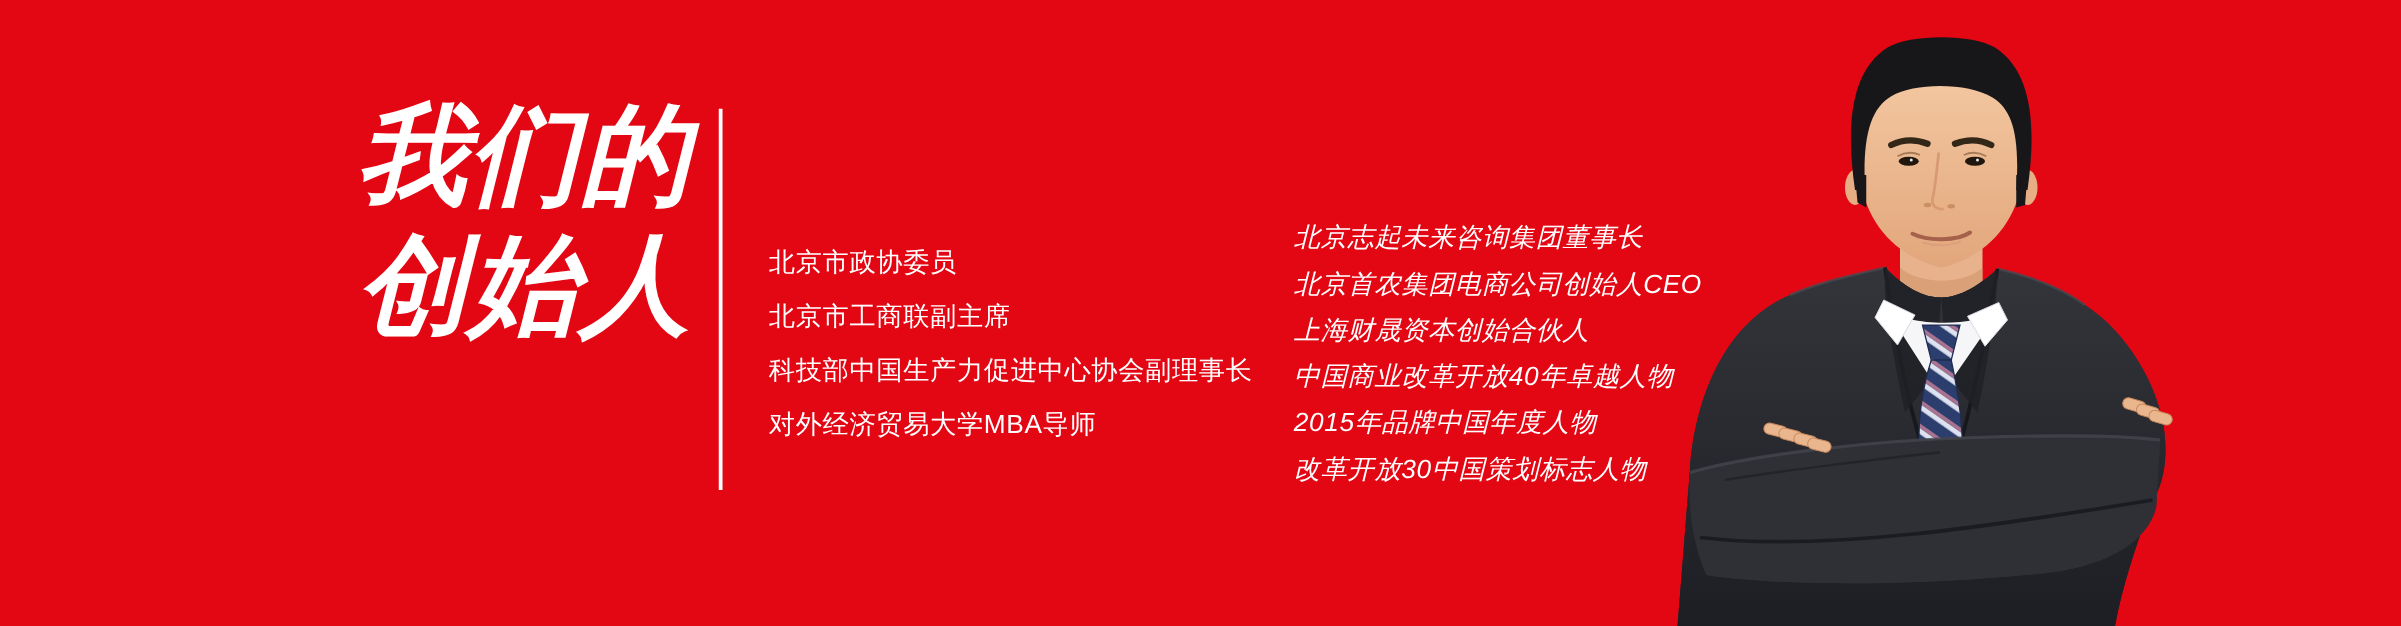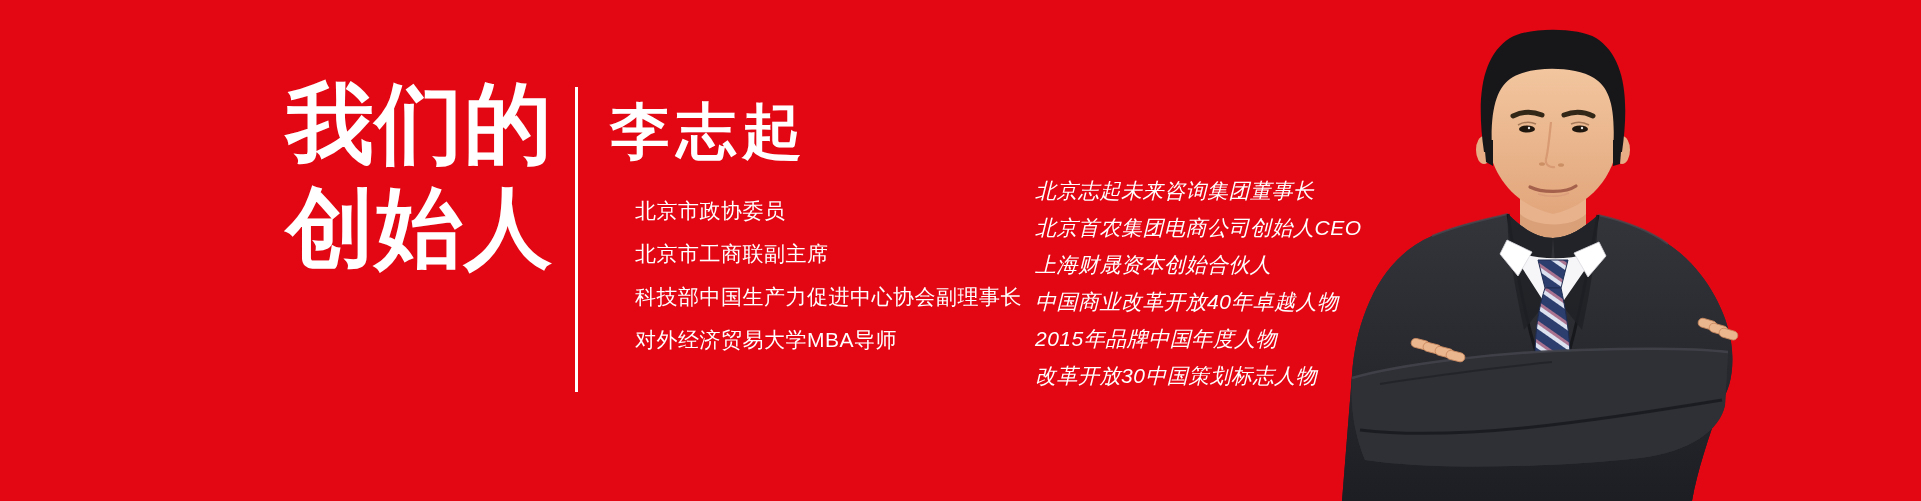--- a/index.html
+++ b/index.html
@@ -8,53 +8,52 @@
     position:relative;
     width:1921px;height:501px;
     background:var(--background,#e30613);
     overflow:hidden;
     font-family:"Liberation Sans","DejaVu Sans",sans-serif;
     color:var(--text,#ffffff);
   }
   .main-title{
     position:absolute;left:286px;top:72px;
     font-size:88px;line-height:104px;font-weight:bold;
-    letter-spacing:1px;white-space:nowrap;
+    letter-spacing:1px;white-space:nowrap;font-style:italic;
   }
   .v-divider{
     position:absolute;left:575px;top:87px;
     width:3px;height:305px;background:var(--text,#fff);
   }
   .founder-name{
     position:absolute;left:610px;top:92px;
     font-family:"Liberation Serif","DejaVu Serif",serif;
     font-weight:bold;font-size:60px;letter-spacing:6px;
     white-space:nowrap;
   }
   .cred-col{position:absolute;white-space:nowrap;}
-  .cred-col.left{left:615px;top:200px;margin-left:20px;}
+  .cred-col.left{left:615px;top:200px;}
   .cred-col.right{left:1035px;top:180px;}
   .cred-col .cred{font-weight:300;letter-spacing:0.5px;}
   .cred-col.left .cred{font-size:21px;line-height:22px;margin-bottom:21px;}
   .cred-col.right .cred{font-size:21px;line-height:22px;margin-bottom:15px;font-style:italic;}
   .portrait{position:absolute;left:1080px;top:0;width:660px;height:501px;}
 </style>
 </head>
 <body>
 
 <div class="banner">
 
   <div class="main-title">
     <div>我们的</div>
     <div>创始人</div>
   </div>
 
   <div class="v-divider"></div>
 
-  <div class="founder-name">李志起</div>
 
   <div class="cred-col left">
 
   <div class="cred">北京市政协委员</div>
       <div class="cred">北京市工商联副主席</div>
       <div class="cred">科技部中国生产力促进中心协会副理事长</div>
       <div class="cred">对外经济贸易大学MBA导师</div>
     </div>
 
   <div class="cred-col right">

